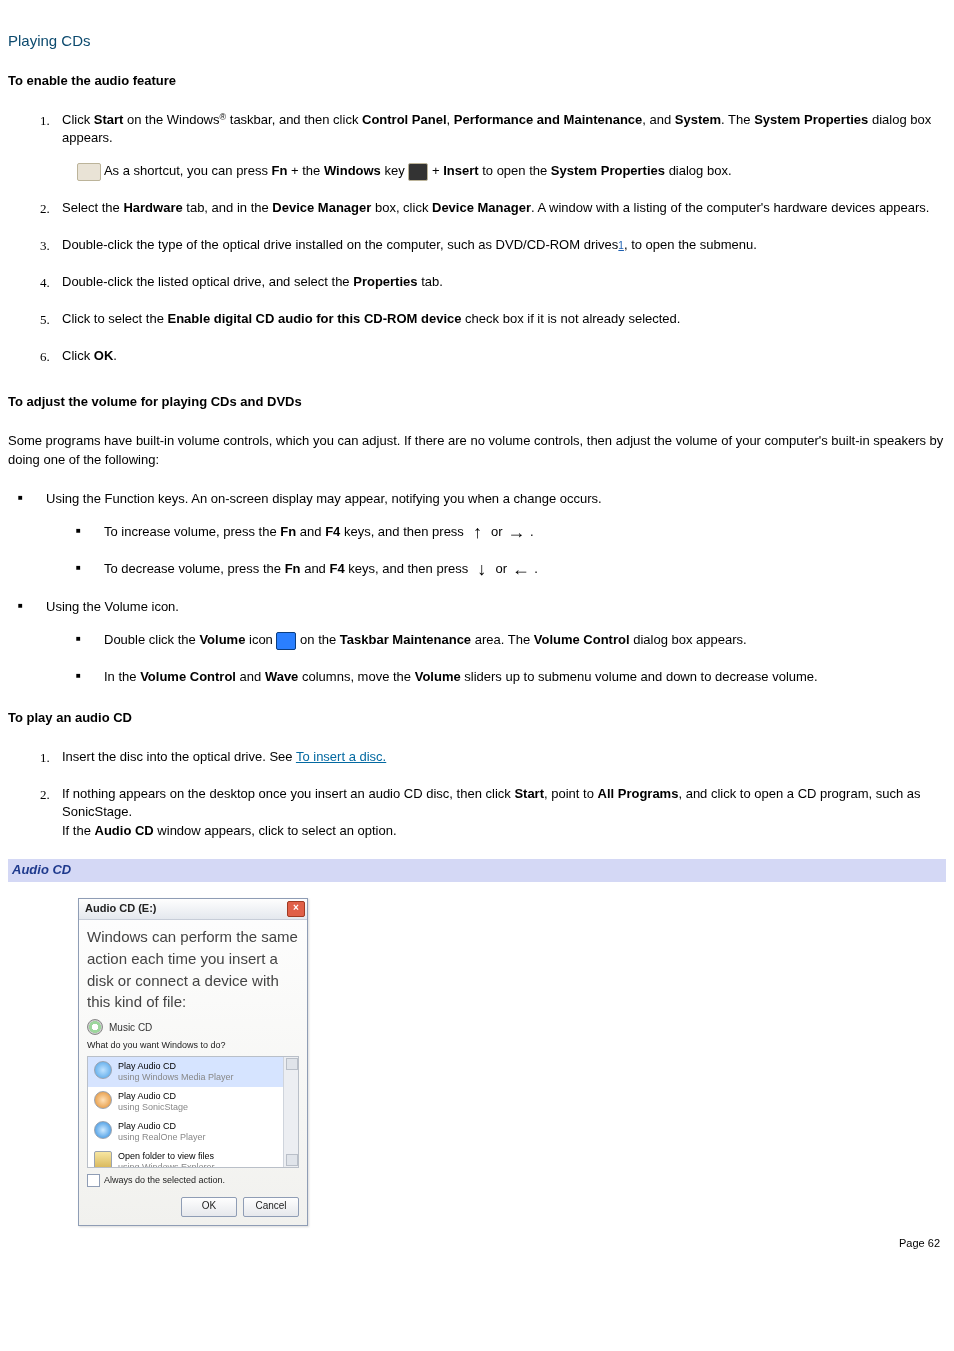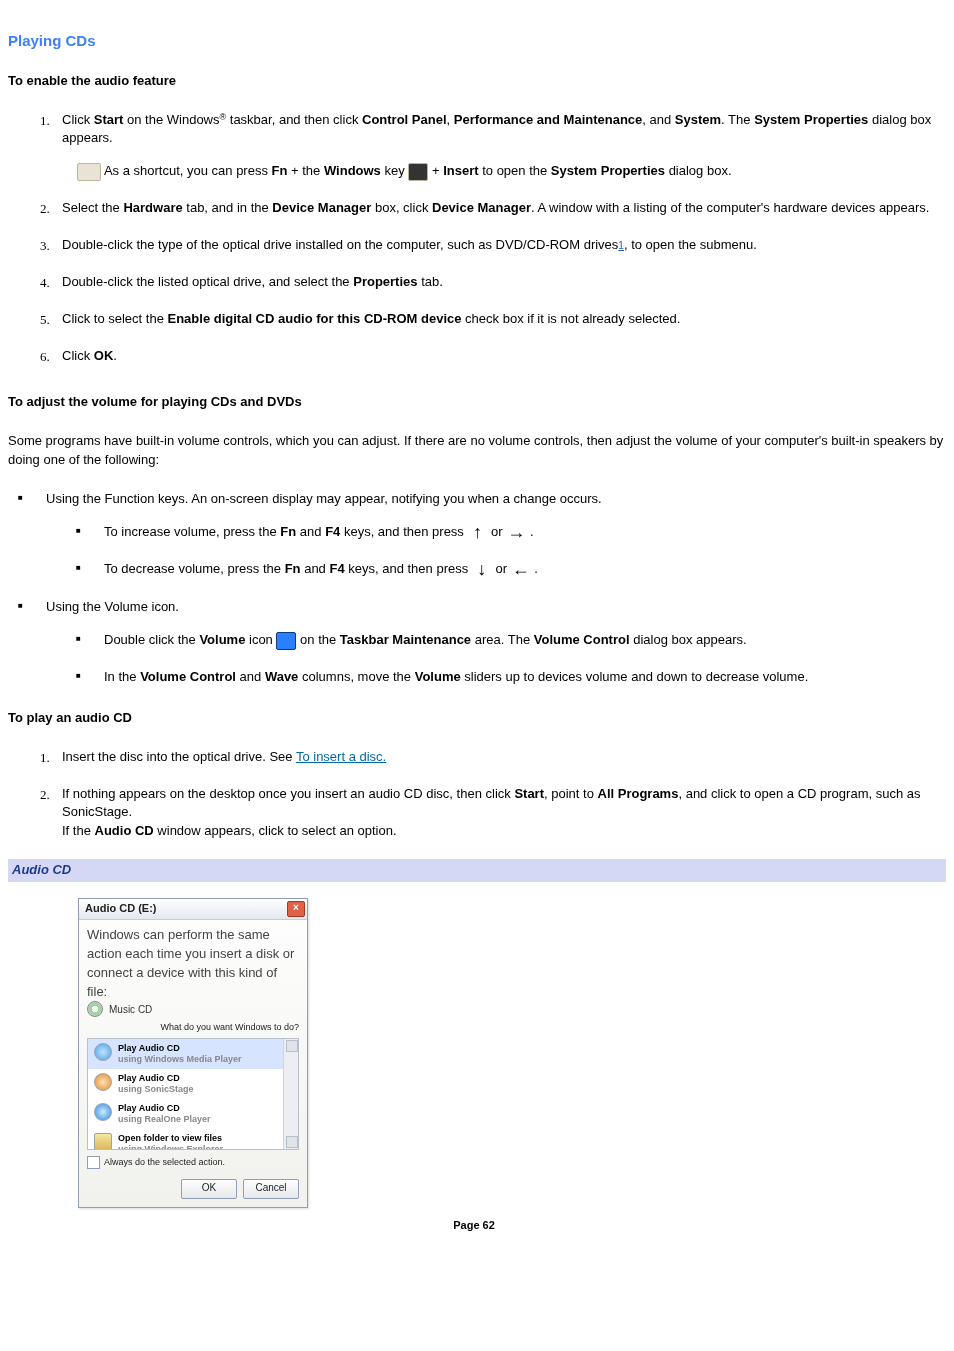--- a/index.html
+++ b/index.html
@@ -10,22 +10,22 @@
     font-size: 13px;
     color: #000000;
     line-height: 1.45;
   }
   .page {
     width: 954px;
     padding: 30px 8px 10px 8px;
     box-sizing: border-box;
   }
   .section-title {
-    color: #3b82f6;
-    font-weight: bold;
+    color: #0c4a6e;
+    font-weight: normal;
     font-size: 15px;
     margin: 0 0 20px 0;
   }
   .para {
     margin: 0 0 28px 0;
   }
   .sub-head {
     font-weight: bold;
     margin: 0 0 20px 0;
   }
@@ -140,29 +140,29 @@
     background: #e06048;
     border: 1px solid #a03a22;
     color: #fff;
     font-size: 10px;
     line-height: 12px;
     text-align: center;
     font-weight: bold;
     border-radius: 2px;
   }
   .dlg-body { padding: 6px 8px 4px 8px; }
-  .dlg-msg { font-size: 13px; color:#444; }
+  .dlg-msg { font-size: 15px; color:#444; margin-bottom:6px; }
   .dlg-music {
     display:flex; align-items:flex-end; gap:6px;
     font-size:10px; color:#333; margin-bottom:4px;
   }
   .dlg-music .cd { width:14px; height:14px;
     background: radial-gradient(circle,#fff 30%,#9dd69d 31% 60%,#ccc 61%);
     border:1px solid #888; border-radius:50%;}
-  .dlg-q { font-size:9px; margin-bottom:4px;text-align:right; }
+  .dlg-q { font-size:9px; margin-bottom:4px; }
   .dlg-list {
     border:1px solid #b9bfc8;
     background:#fff;
     height:110px;
     overflow:hidden;
     position:relative;
   }
   .dlg-list .sb {
     position:absolute; right:0; top:0; bottom:0; width:14px;
     background:#eceef2; border-left:1px solid #cfd4dc;
@@ -172,21 +172,20 @@
     content:""; position:absolute; left:2px; width:10px; height:10px;
     background:#e0e4ea; border:1px solid #b9bfc8;
   }
   .dlg-list .sb::before{ top:1px;}
   .dlg-list .sb::after{ bottom:1px;}
   .dlg-item {
     display:flex; align-items:flex-start; gap:6px;
     padding:4px 16px 4px 6px;
     font-size:9px;
     line-height:11px;
-    font-weight:bold;
   }
   .dlg-item.sel { background:#d6e4ff; }
   .dlg-item .ico {
     width:16px; height:16px; flex:0 0 16px;
     border-radius:50%;
     background:#cfd6de; border:1px solid #9aa3b0;
   }
   .dlg-item .ico.play { background: radial-gradient(circle,#bfe2ff,#4aa0e6); }
   .dlg-item .ico.ss   { background: radial-gradient(circle,#ffe1b8,#e08a2a); }
   .dlg-item .ico.real { background: radial-gradient(circle,#cfeaff,#2a8adf); }
@@ -206,23 +205,23 @@
   }
   .dlg-btn {
     min-width:54px; height:18px;
     font-size:10px;
     border:1px solid #8f9db5;
     background: linear-gradient(#fefefe,#e6e8ec);
     border-radius:2px;
     text-align:center; line-height:16px;
   }
   .page-num {
-    text-align: center;
+    text-align: right;
     font-size: 11px;
-    font-weight: bold;
+    font-weight: normal;
     padding: 10px 6px 4px 0;
   }
 </style>
 </head>
 <body>
 
 <div class="page">
 
   <div class="section-title">Playing CDs</div>
 
@@ -288,21 +287,21 @@
         </li>
       </ul>
     </li>
     <li>
       <span>Using the Volume icon.</span>
       <ul class="sq-list inner">
         <li>
           <span>Double click the </span><b>Volume</b><span> icon </span><span class="img-ph vol-icon"></span><span> on the </span><b>Taskbar Maintenance</b><span> area. The </span><b>Volume Control</b><span> dialog box appears.</span>
         </li>
         <li>
-          <span>In the </span><b>Volume Control</b><span> and </span><b>Wave</b><span> columns, move the </span><b>Volume</b><span> sliders up to devices volume and down to decrease volume.</span>
+          <span>In the </span><b>Volume Control</b><span> and </span><b>Wave</b><span> columns, move the </span><b>Volume</b><span> sliders up to submenu volume and down to decrease volume.</span>
         </li>
       </ul>
     </li>
   </ul>
 
   <p class="sub-head">To play an audio CD</p>
 
   <ol class="num-list" style="margin-bottom:10px">
     <li>
       <span class="marker">1.</span>

